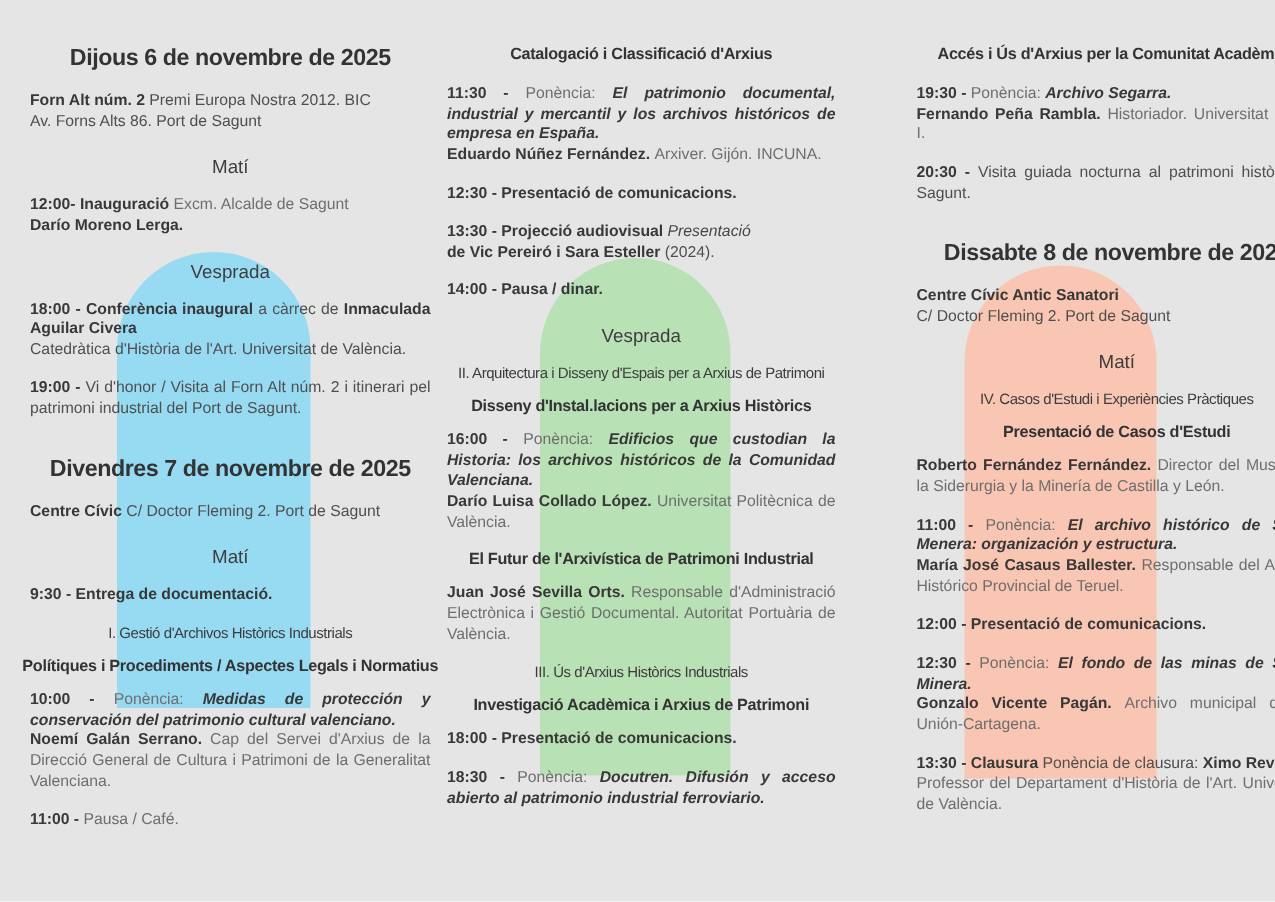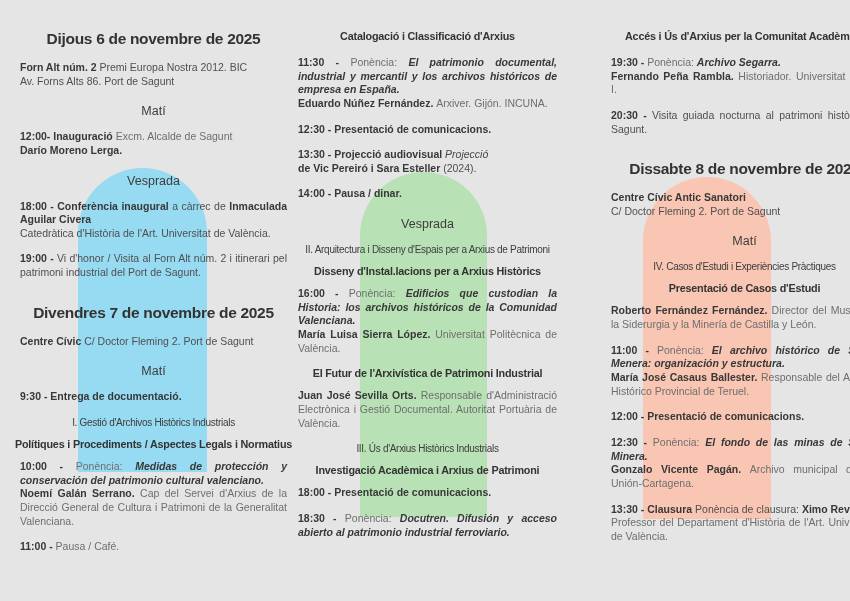--- a/index.html
+++ b/index.html
@@ -75,32 +75,32 @@
   <div class="col col-middle">
       <div class="b-heading">Catalogació i Classificació d'Arxius</div>
       <div class="b-para">
         <div><span class="seg-b">11:30 - </span><span class="seg-g">Ponència: </span><span class="seg-bi">El patrimonio documental, industrial y mercantil y los archivos históricos de empresa en España.</span></div>
         <div><span class="seg-b">Eduardo Núñez Fernández. </span><span class="seg-g">Arxiver. Gijón. INCUNA.</span></div>
       </div>
       <div class="b-para">
         <div><span class="seg-b">12:30 - Presentació de comunicacions.</span></div>
       </div>
       <div class="b-para">
-        <div><span class="seg-b">13:30 - Projecció audiovisual </span><span class="seg-i">Projecció</span></div>
+        <div><span class="seg-b">13:30 - Projecció audiovisual </span><span class="seg-i">Presentació</span></div>
         <div><span class="seg-b">de Vic Pereiró i Sara Esteller </span><span class="seg-r">(2024).</span></div>
       </div>
       <div class="b-para">
         <div><span class="seg-b">14:00 - </span><span class="seg-b">Pausa / dinar.</span></div>
       </div>
       <div class="b-daypart">Vesprada</div>
       <div class="b-section">II. Arquitectura i Disseny d'Espais per a Arxius de Patrimoni</div>
       <div class="b-subhead">Disseny d'Instal.lacions per a Arxius Històrics</div>
       <div class="b-para">
         <div><span class="seg-b">16:00 - </span><span class="seg-g">Ponència: </span><span class="seg-bi">Edificios que custodian la Historia: los archivos históricos de la Comunidad Valenciana.</span></div>
-        <div><span class="seg-b">María Luisa Sierra López. </span><span class="seg-g">Universitat Politècnica de València.</span></div>
+        <div><span class="seg-b">Darío Luisa Collado López. </span><span class="seg-g">Universitat Politècnica de València.</span></div>
       </div>
       <div class="b-subhead">El Futur de l'Arxivística de Patrimoni Industrial</div>
       <div class="b-para">
         <div><span class="seg-b">Juan José Sevilla Orts. </span><span class="seg-g">Responsable d'Administració Electrònica i Gestió Documental. Autoritat Portuària de València.</span></div>
       </div>
       <div class="b-section">III. Ús d'Arxius Històrics Industrials</div>
       <div class="b-subhead">Investigació Acadèmica i Arxius de Patrimoni</div>
       <div class="b-para">
         <div><span class="seg-b">18:00 - Presentació de comunicacions.</span></div>
       </div>

